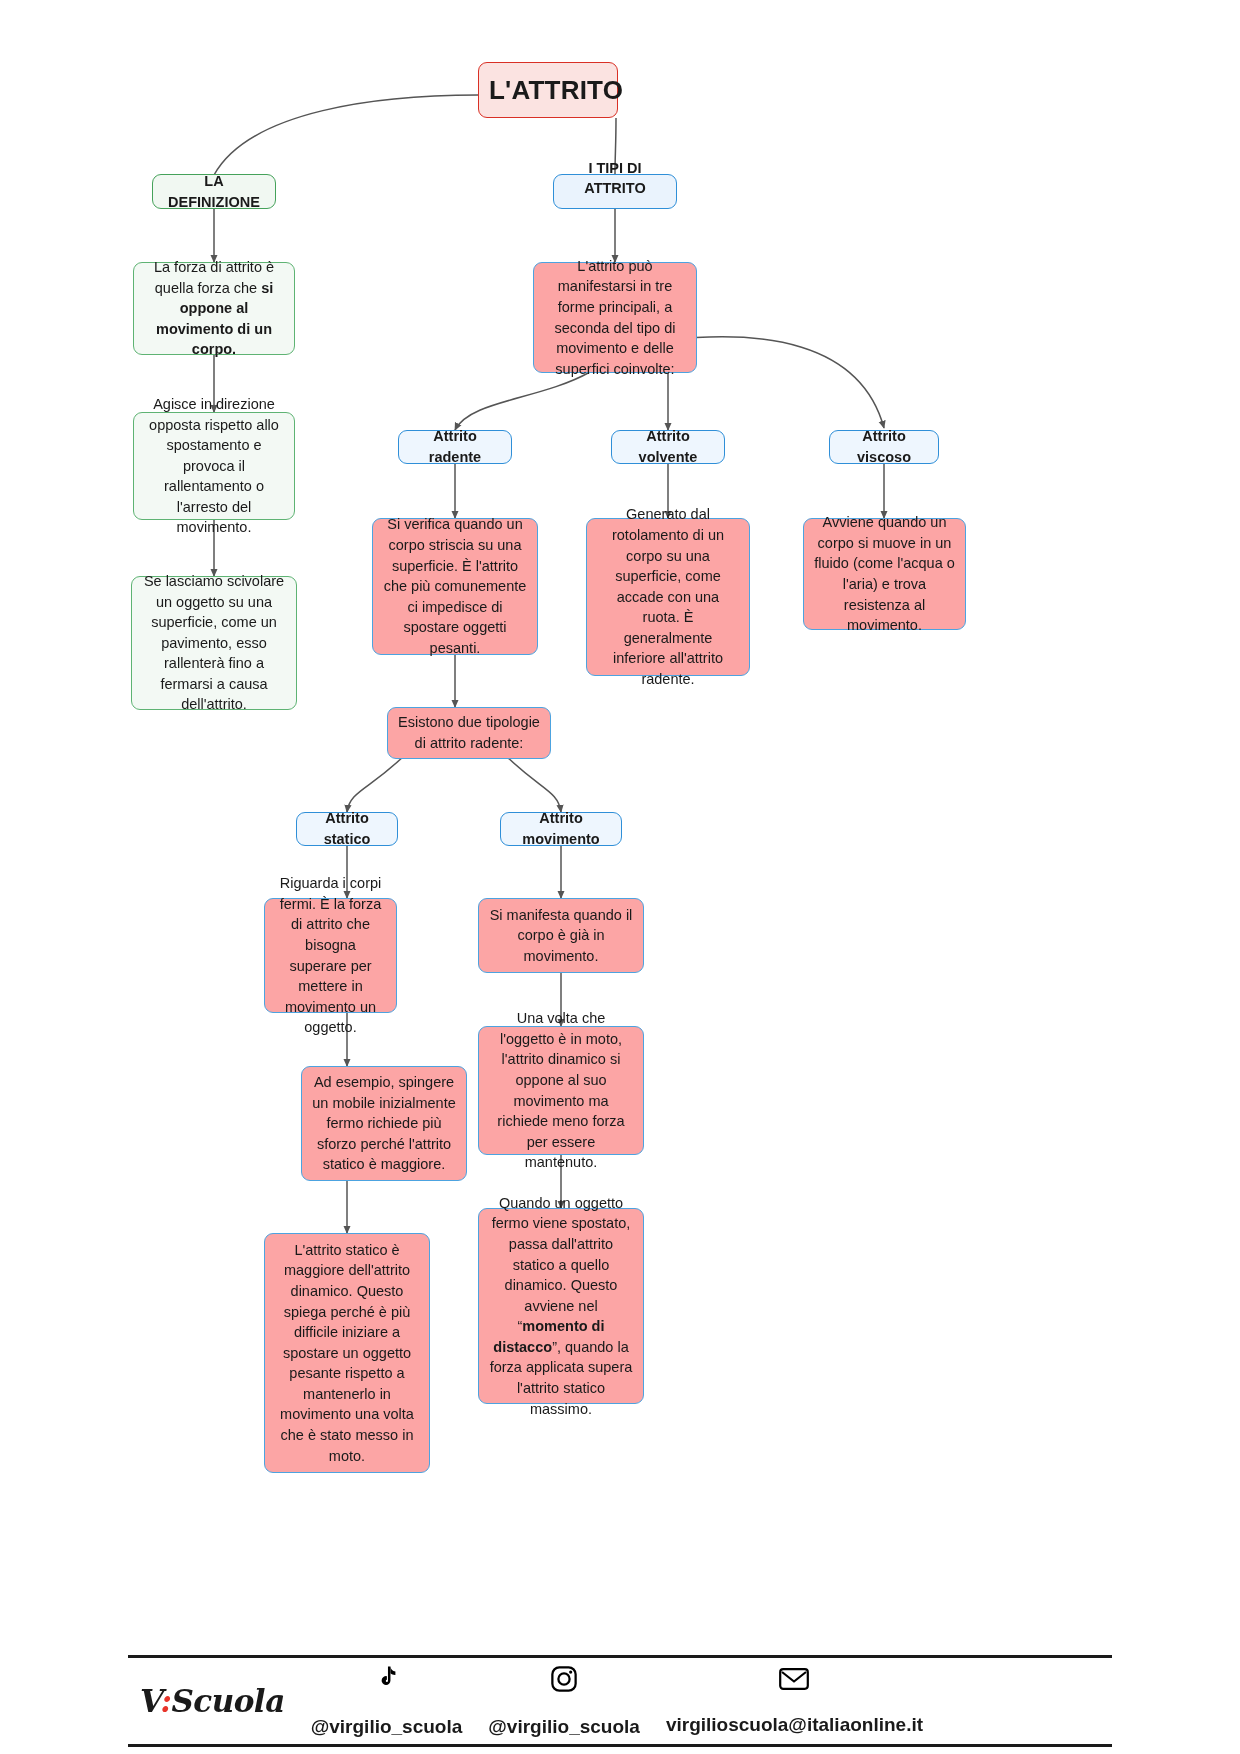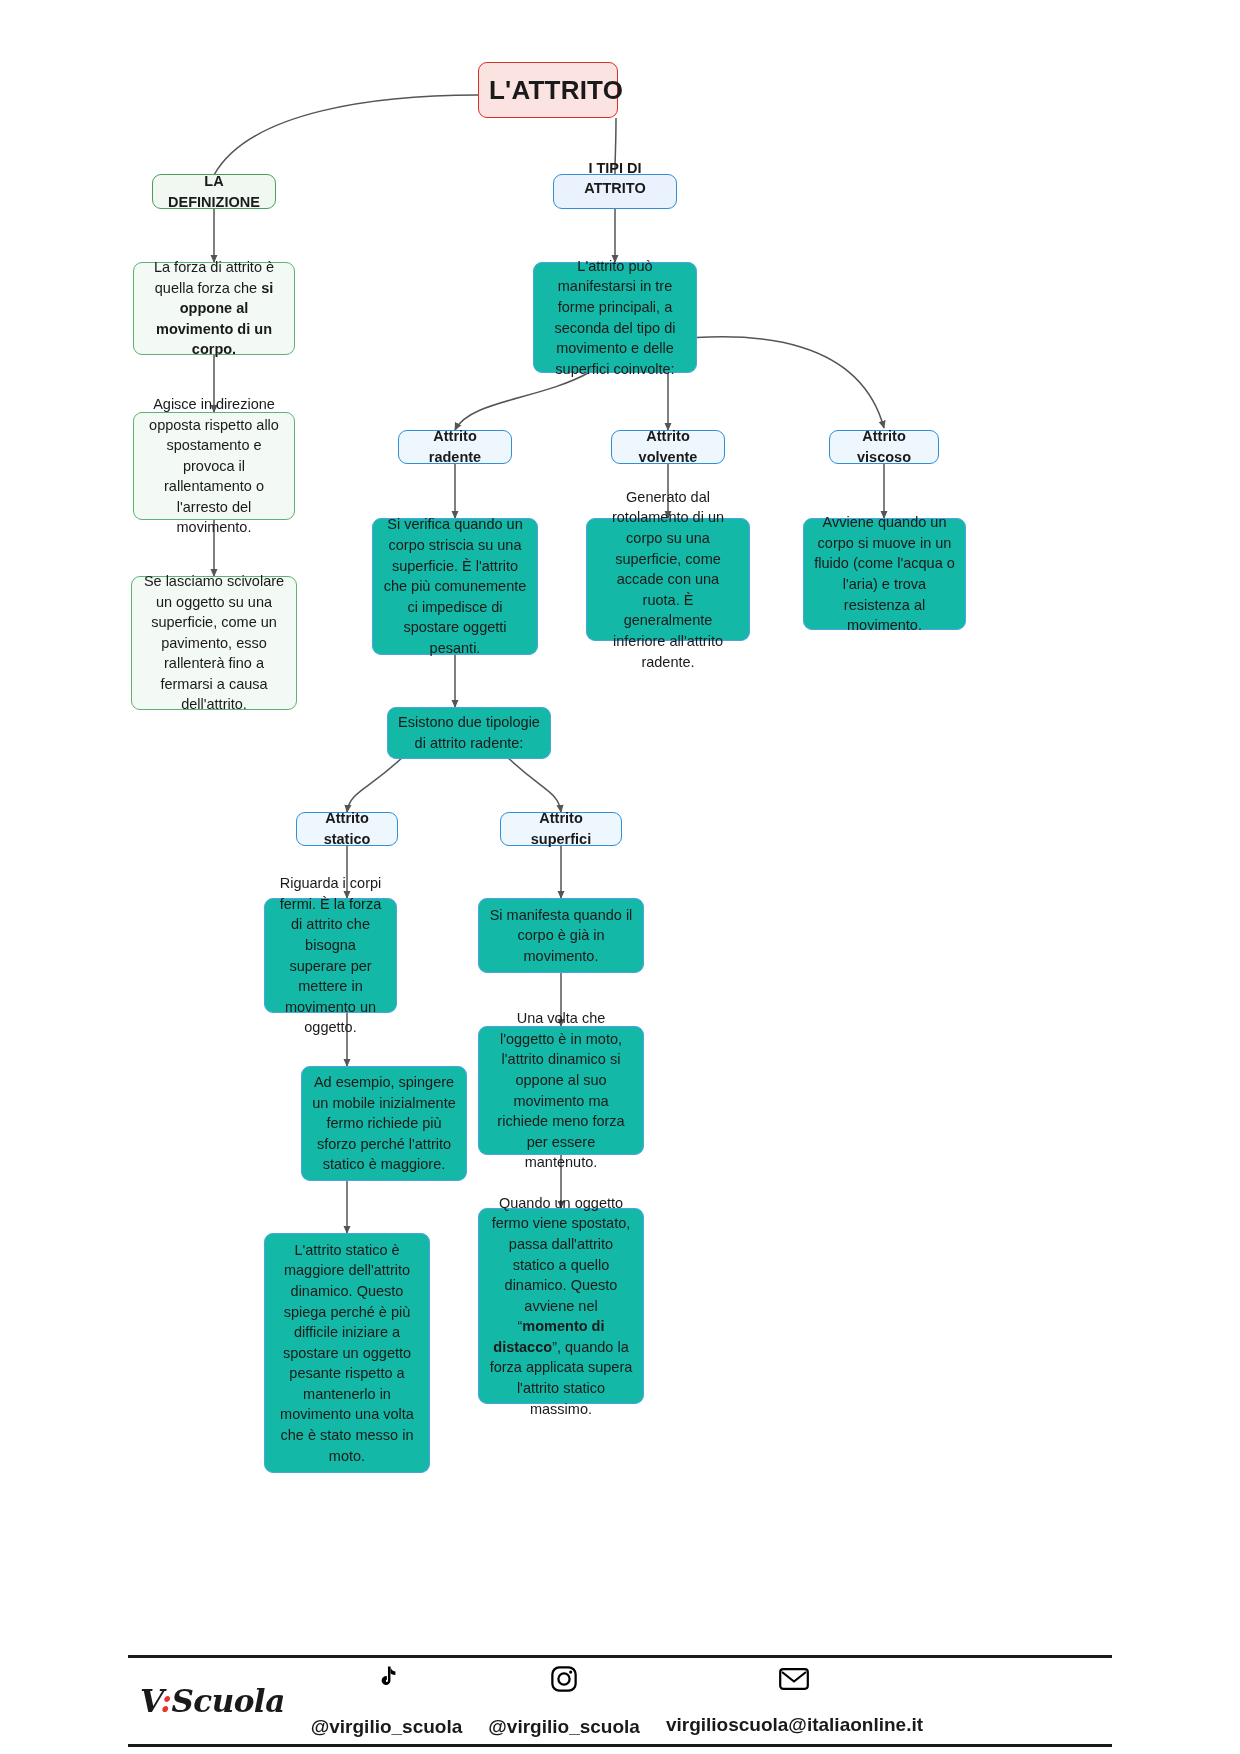--- a/index.html
+++ b/index.html
@@ -62,21 +62,21 @@
     font-weight: 700;
     align-items: flex-end;
   }
   .n-blue-sub {
     background: #eef6fe;
     border: 1.4px solid #2f8fd8;
     font-size: 14.5px;
     font-weight: 700;
   }
   .n-blue {
-    background: #14b8a6;
+    background: #fca5a5;
     border: 1.3px solid #4ca3e0;
     font-size: 14.5px;
   }
   b { font-weight: 700; }
 
   
   #footer {
     position: absolute;
     left: 128px; top: 1655px;
     width: 984px; height: 92px;
@@ -187,36 +187,36 @@
   <div class="node n-blue-sub" style="left:611px; top:430px; width:114px; height:34px;">
     <span>Attrito volvente</span>
   </div>
   <div class="node n-blue-sub" style="left:829px; top:430px; width:110px; height:34px;">
     <span>Attrito viscoso</span>
   </div>
 
   <div class="node n-blue" style="left:372px; top:518px; width:166px; height:137px;">
     <span>Si verifica quando un corpo striscia su una superficie. È l'attrito che più comunemente ci impedisce di spostare oggetti pesanti.</span>
   </div>
-  <div class="node n-blue" style="left:586px; top:518px; width:164px; height:123px;">
+  <div class="node n-blue" style="left:586px; top:518px; width:164px; height:158px;">
     <span>Generato dal rotolamento di un corpo su una superficie, come accade con una ruota. È generalmente inferiore all'attrito radente.</span>
   </div>
   <div class="node n-blue" style="left:803px; top:518px; width:163px; height:112px;">
     <span>Avviene quando un corpo si muove in un fluido (come l'acqua o l'aria) e trova resistenza al movimento.</span>
   </div>
 
   <div class="node n-blue" style="left:387px; top:707px; width:164px; height:52px;">
     <span>Esistono due tipologie di attrito radente:</span>
   </div>
 
   <div class="node n-blue-sub" style="left:296px; top:812px; width:102px; height:34px;">
     <span>Attrito statico</span>
   </div>
   <div class="node n-blue-sub" style="left:500px; top:812px; width:122px; height:34px;">
-    <span>Attrito superfici</span>
+    <span>Attrito movimento</span>
   </div>
 
   <div class="node n-blue" style="left:264px; top:898px; width:133px; height:115px;">
     <span>Riguarda i corpi fermi. È la forza di attrito che bisogna superare per mettere in movimento un oggetto.</span>
   </div>
   <div class="node n-blue" style="left:264px; top:1066px; width:166px; height:115px;margin-left:37px;">
     <span>Ad esempio, spingere un mobile inizialmente fermo richiede più sforzo perché l'attrito statico è maggiore.</span>
   </div>
   <div class="node n-blue" style="left:264px; top:1233px; width:166px; height:240px;">
     <span>L'attrito statico è maggiore dell'attrito dinamico. Questo spiega perché è più difficile iniziare a spostare un oggetto pesante rispetto a mantenerlo in movimento una volta che è stato messo in moto.</span>

